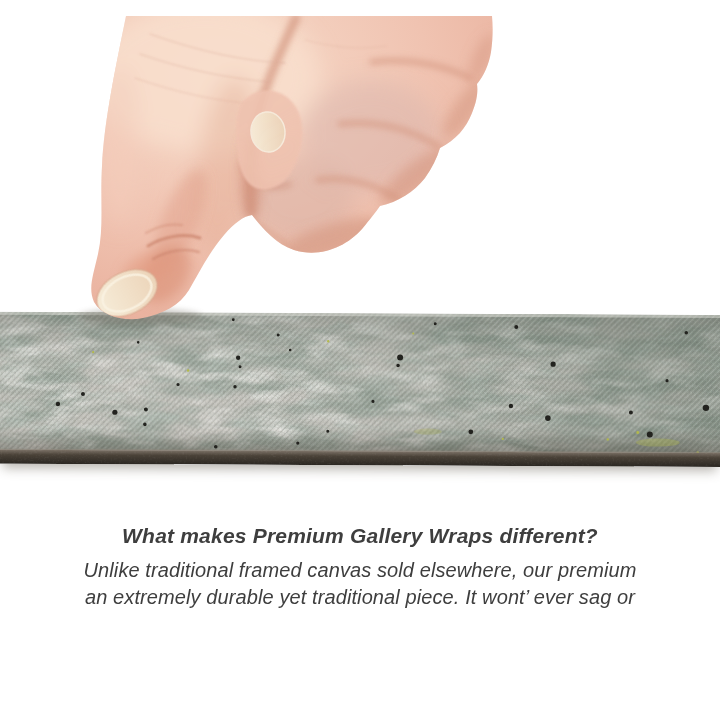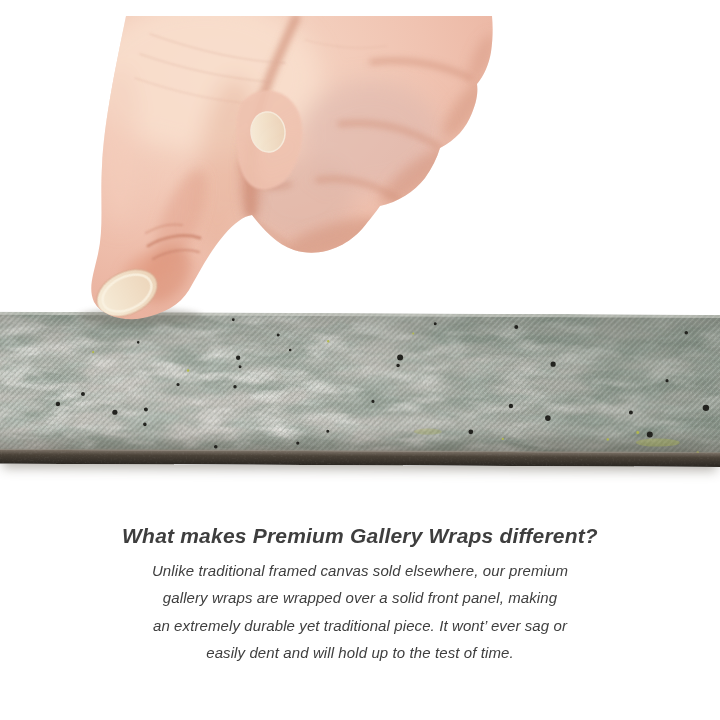--- a/index.html
+++ b/index.html
@@ -17,21 +17,21 @@
   }
   .strip-wrap svg, .hand-wrap svg { display:block; }
   .copy {
     position:absolute; top:503px; left:0; width:720px; z-index:4;
     text-align:center; font-style:italic; color:var(--text-color);
   }
   .heading {
     font-size:21px; font-weight:bold; line-height:34px;
     letter-spacing:0.2px; margin-bottom:4px;
   }
-  .line { font-size:15px; line-height:27.4px; font-weight:normal; letter-spacing:0.1px; }
+  .line { font-size:20px; line-height:27.4px; font-weight:normal; letter-spacing:0.1px; }
 </style>
 </head>
 <body style="--bg: #ffffff; --text-color: #3e3e3e;">
 
 <div class="stage">
 
   <div class="strip-wrap">
     <svg width="724" height="152" viewBox="0 0 724 152" preserveAspectRatio="none">
       <defs>
         <filter id="blotch1" x="0%" y="0%" width="100%" height="100%">
@@ -226,18 +226,16 @@
           <ellipse cx="127" cy="277" rx="32" ry="21" fill="url(#nailG)" stroke="#d9a98f" stroke-width="2" stroke-opacity="0.5"></ellipse>
           <ellipse cx="127" cy="277" rx="26" ry="16" fill="none" stroke="#faf2e2" stroke-width="2.5" opacity="0.8"></ellipse>
         </g>
       </g>
     </svg>
   </div>
 
   <div class="copy">
     <div class="heading">What makes Premium Gallery Wraps different?</div>
     <div class="line">Unlike traditional framed canvas sold elsewhere, our premium</div>
-    <div class="line">gallery wraps are wrapped over a solid front panel, making</div>
     <div class="line">an extremely durable yet traditional piece. It wont’ ever sag or</div>
-    <div class="line">easily dent and will hold up to the test of time.</div>
   </div>
 
 </div>
 
 </body></html>

